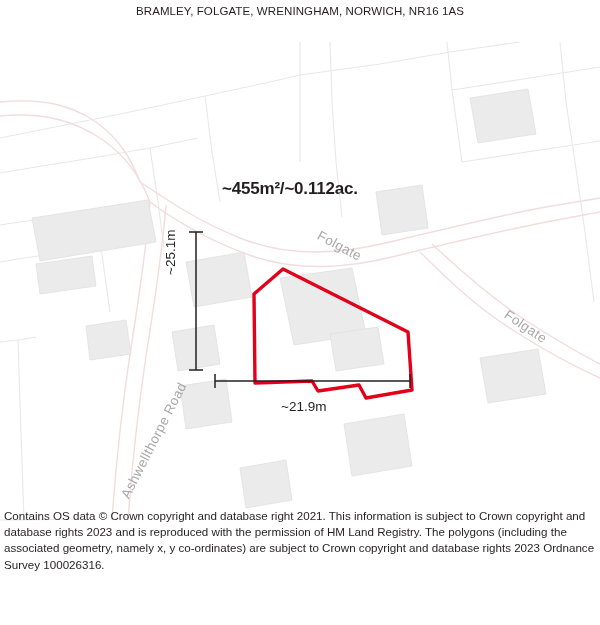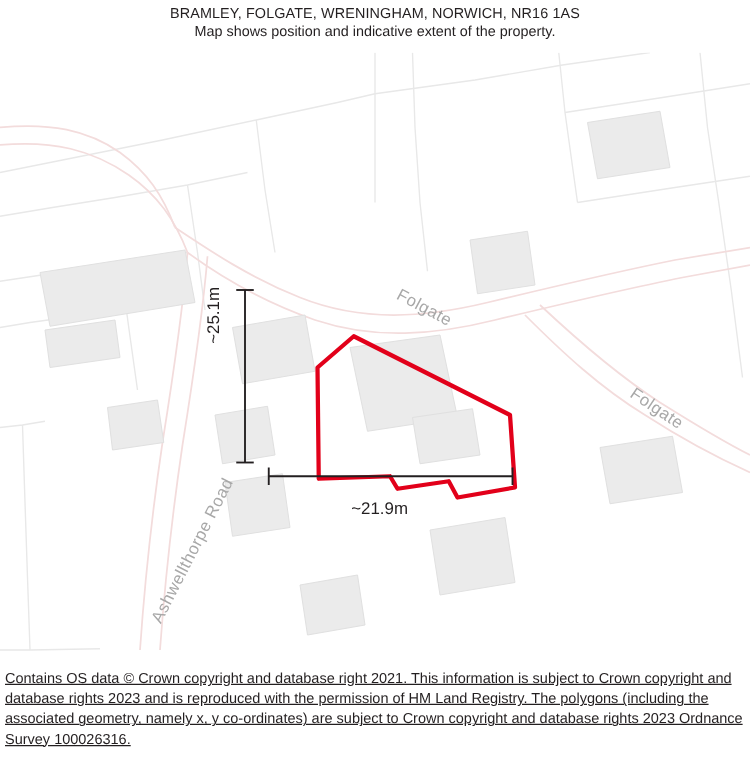--- a/index.html
+++ b/index.html
@@ -114,40 +114,38 @@
   .street-ashwellthorpe {
     left: 118px;
     top: 452px;
     transform: rotate(-63deg);
     transform-origin: left top;
   }
 
   
   .footer {
     position: absolute;
-    top: 533px;
+    top: 506px;
     left: 0;
     width: 600px;
     height: 92px;
     padding: 2px 4px 0 4px;
     box-sizing: border-box;
     font-size: 11.6px;
     line-height: 16.2px;
     color: #231f20;
-    text-decoration: underline;
   }
 </style>
 </head>
 <body>
 
 <div class="page">
 
   <div class="header">
     <div class="title">BRAMLEY, FOLGATE, WRENINGHAM, NORWICH, NR16 1AS</div>
-    <div class="subtitle">Map shows position and indicative extent of the property.</div>
   </div>
 
   <div class="map-wrap">
     <svg class="map-svg" width="600" height="491" viewBox="0 0 600 491" xmlns="http://www.w3.org/2000/svg">
 
       <rect x="0" y="0" width="600" height="491" fill="#ffffff"></rect>
 
       <g stroke="#e8e8e8" stroke-width="1.1" fill="none">
         <path d="M0 96 L60 84 L130 70 L205 54 L270 40 L300 33"></path>
         <path d="M0 131 L42 124 L92 116 L150 106 L198 96"></path>
@@ -209,20 +207,21 @@
         <line x1="196" y1="190" x2="196" y2="328"></line>
         <line x1="189" y1="190" x2="203" y2="190"></line>
         <line x1="189" y1="328" x2="203" y2="328"></line>
 
         <line x1="215" y1="339" x2="410" y2="339"></line>
         <line x1="215" y1="332" x2="215" y2="346"></line>
         <line x1="410" y1="332" x2="410" y2="346"></line>
       </g>
     </svg>
 
+    <div class="map-label area-label">~455m²/~0.112ac.</div>
     <div class="map-label dim-h">~21.9m</div>
     <div class="map-label dim-v">~25.1m</div>
 
     <div class="street-label street-folgate-1">Folgate</div>
     <div class="street-label street-folgate-2">Folgate</div>
     <div class="street-label street-ashwellthorpe">Ashwellthorpe Road</div>
   </div>
 
   <div class="footer">Contains OS data © Crown copyright and database right 2021. This information is subject to Crown copyright and database rights 2023 and is reproduced with the permission of HM Land Registry. The polygons (including the associated geometry, namely x, y co-ordinates) are subject to Crown copyright and database rights 2023 Ordnance Survey 100026316.</div>
 

